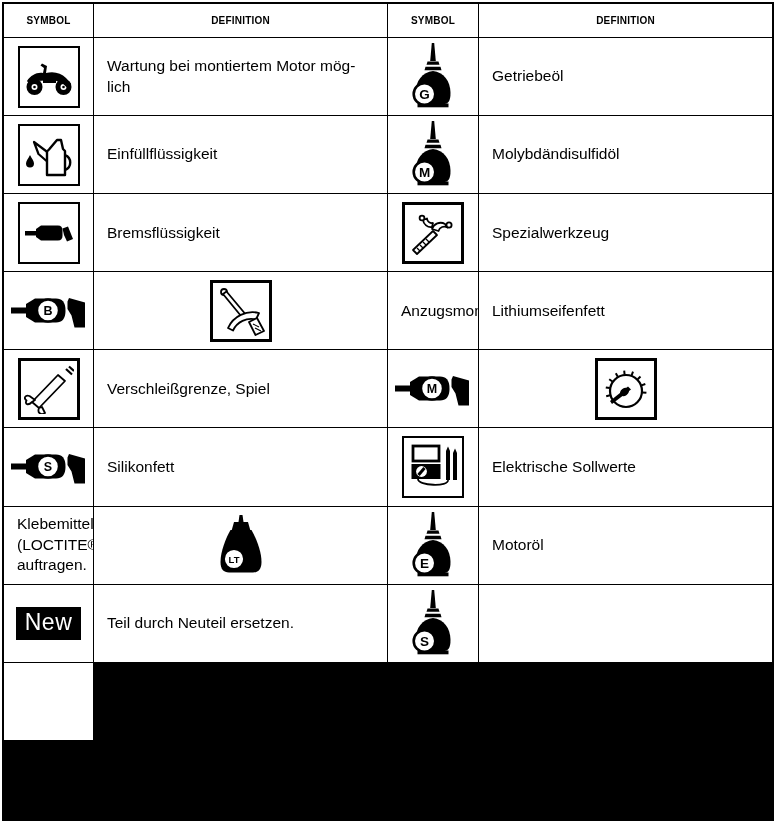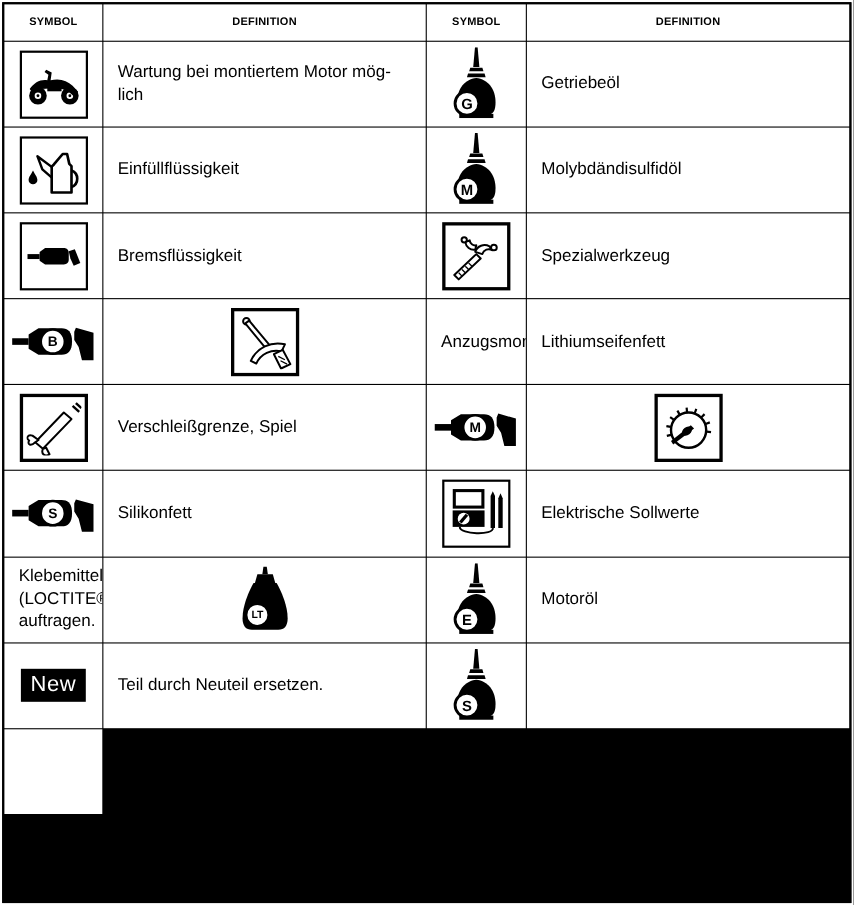--- a/index.html
+++ b/index.html
@@ -17,21 +17,21 @@
   }
   .cell{background:#fff;display:flex;align-items:center;overflow:hidden;}
   .hdr{justify-content:center;font-weight:bold;font-size:10px;letter-spacing:.2px;}
   .sym{justify-content:center;}
   .def{padding:0 8px 0 13px;font-size:15.5px;line-height:1.32;white-space:pre-line;}
   .frame{
     box-sizing:border-box;width:62px;height:62px;border:2px solid #000;background:#fff;
     display:flex;align-items:center;justify-content:center;flex:0 0 auto;
   }
   .new-badge{
-    background:#000;color:#fff;font-size:20px;line-height:1;
+    background:#000;color:#fff;font-size:23px;line-height:1;
     padding:4px 9px 6px 9px;letter-spacing:.5px;
   }
   svg{display:block;}
 </style>
 </head>
 <body>
 
 <div class="doc-table" id="grid">
   <div class="cell hdr">SYMBOL</div>
   <div class="cell hdr">DEFINITION</div>

